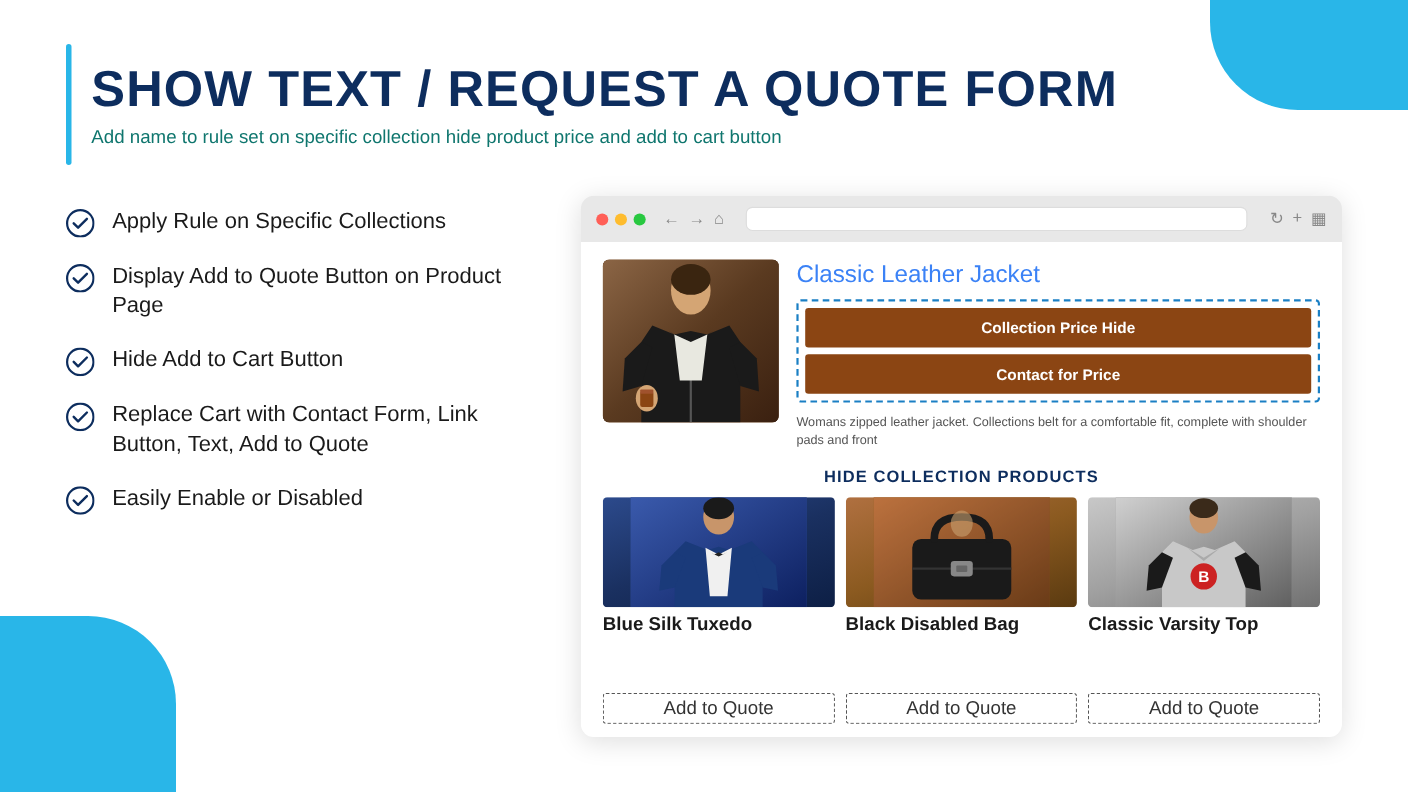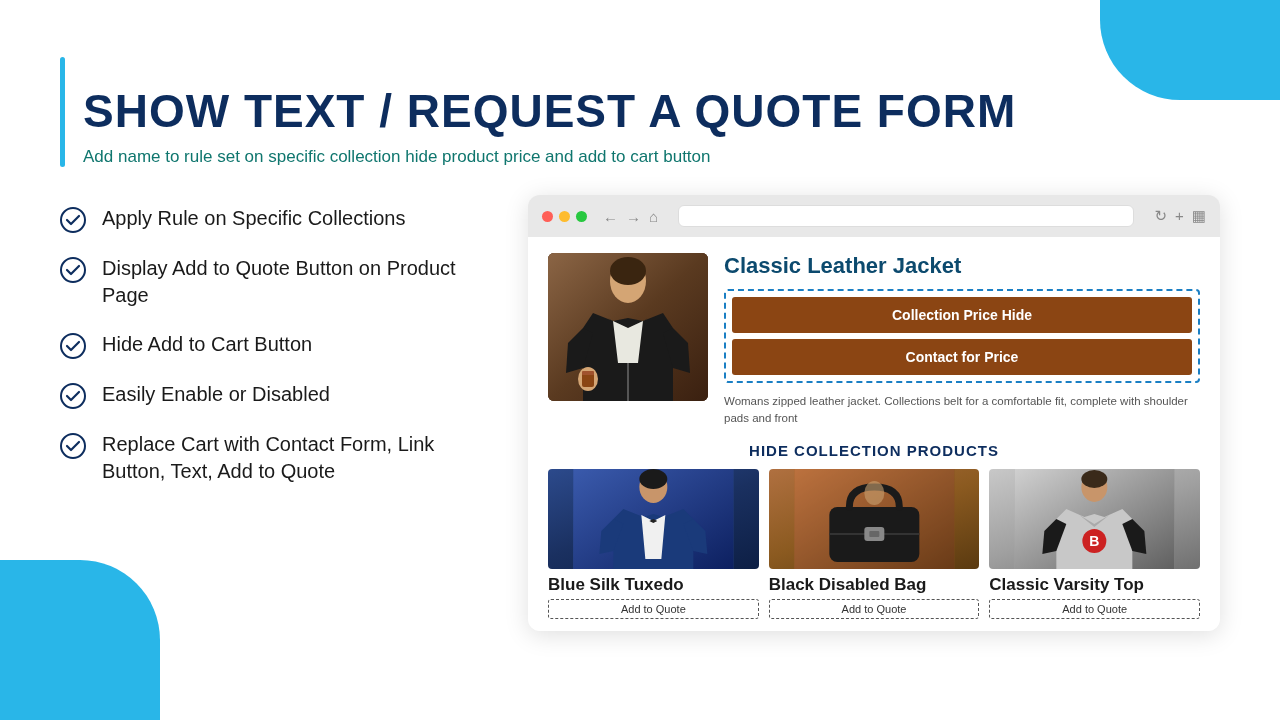--- a/index.html
+++ b/index.html
@@ -38,23 +38,22 @@
       position: relative;
       z-index: 1;
       display: flex;
       flex-direction: column;
       padding: 40px 60px 0 60px;
     }
 
     
     .header {
       display: flex;
-      align-items: flex-end;
+      align-items: center;
       margin-bottom: 28px;
-      margin-top: 17px;
     }
     .header-bar {
       width: 5px;
       background: #29b6e8;
       border-radius: 3px;
       margin-right: 18px;
       flex-shrink: 0;
       height: 110px;
     }
     .header-text h1 {
@@ -188,22 +187,22 @@
     .jacket-svg {
       width: 100%;
       height: 100%;
     }
 
     .product-info {
       flex: 1;
     }
     .product-title {
       font-size: 22px;
-      font-weight: 700;
-      color: #0c4a6e;
+      font-weight: 400;
+      color: #3b82f6;
       margin-bottom: 10px;
     }
     .product-buttons-box {
       border: 2px dashed #1a7fc4;
       border-radius: 4px;
       padding: 6px;
       margin-bottom: 10px;
     }
     .btn-brown {
       display: block;
@@ -287,24 +286,25 @@
       font-size: 17px;
       font-weight: 700;
       color: #1a1a1a;
       margin-bottom: 4px;
     }
     .btn-quote-small {
       display: inline-block;
       border: 1.5px dashed #555;
       border-radius: 3px;
       padding: 3px 8px;
-      font-size: 11px;
+      font-size: 17px;
       color: #333;
       cursor: pointer;
       background: #fff;
+      margin-top: 48px;
     }
   </style>
 </head>
 <body>
 
 <div class="blob-top-right"></div>
 <div class="blob-bottom-left"></div>
 
 <div class="content">
 
@@ -342,29 +342,29 @@
           <polyline points="7,13 11,17 19,9" fill="none" stroke="#0d2d5e" stroke-width="2.2" stroke-linecap="round" stroke-linejoin="round"></polyline>
         </svg>
         <span class="feature-text">Hide Add to Cart Button</span>
       </div>
 
       <div class="feature-item">
         <svg class="check-icon" viewBox="0 0 26 26">
           <circle cx="13" cy="13" r="12" fill="none" stroke="#0d2d5e" stroke-width="2"></circle>
           <polyline points="7,13 11,17 19,9" fill="none" stroke="#0d2d5e" stroke-width="2.2" stroke-linecap="round" stroke-linejoin="round"></polyline>
         </svg>
-        <span class="feature-text">Easily Enable or Disabled</span>
+        <span class="feature-text">Replace Cart with Contact Form, Link Button, Text, Add to Quote</span>
       </div>
 
       <div class="feature-item">
         <svg class="check-icon" viewBox="0 0 26 26">
           <circle cx="13" cy="13" r="12" fill="none" stroke="#0d2d5e" stroke-width="2"></circle>
           <polyline points="7,13 11,17 19,9" fill="none" stroke="#0d2d5e" stroke-width="2.2" stroke-linecap="round" stroke-linejoin="round"></polyline>
         </svg>
-        <span class="feature-text">Replace Cart with Contact Form, Link Button, Text, Add to Quote</span>
+        <span class="feature-text">Easily Enable or Disabled</span>
       </div>
 
     </div>
 
     <div class="browser">
       <div class="browser-bar">
         <div class="browser-dots">
           <div class="dot dot-red"></div>
           <div class="dot dot-yellow"></div>
           <div class="dot dot-green"></div>

